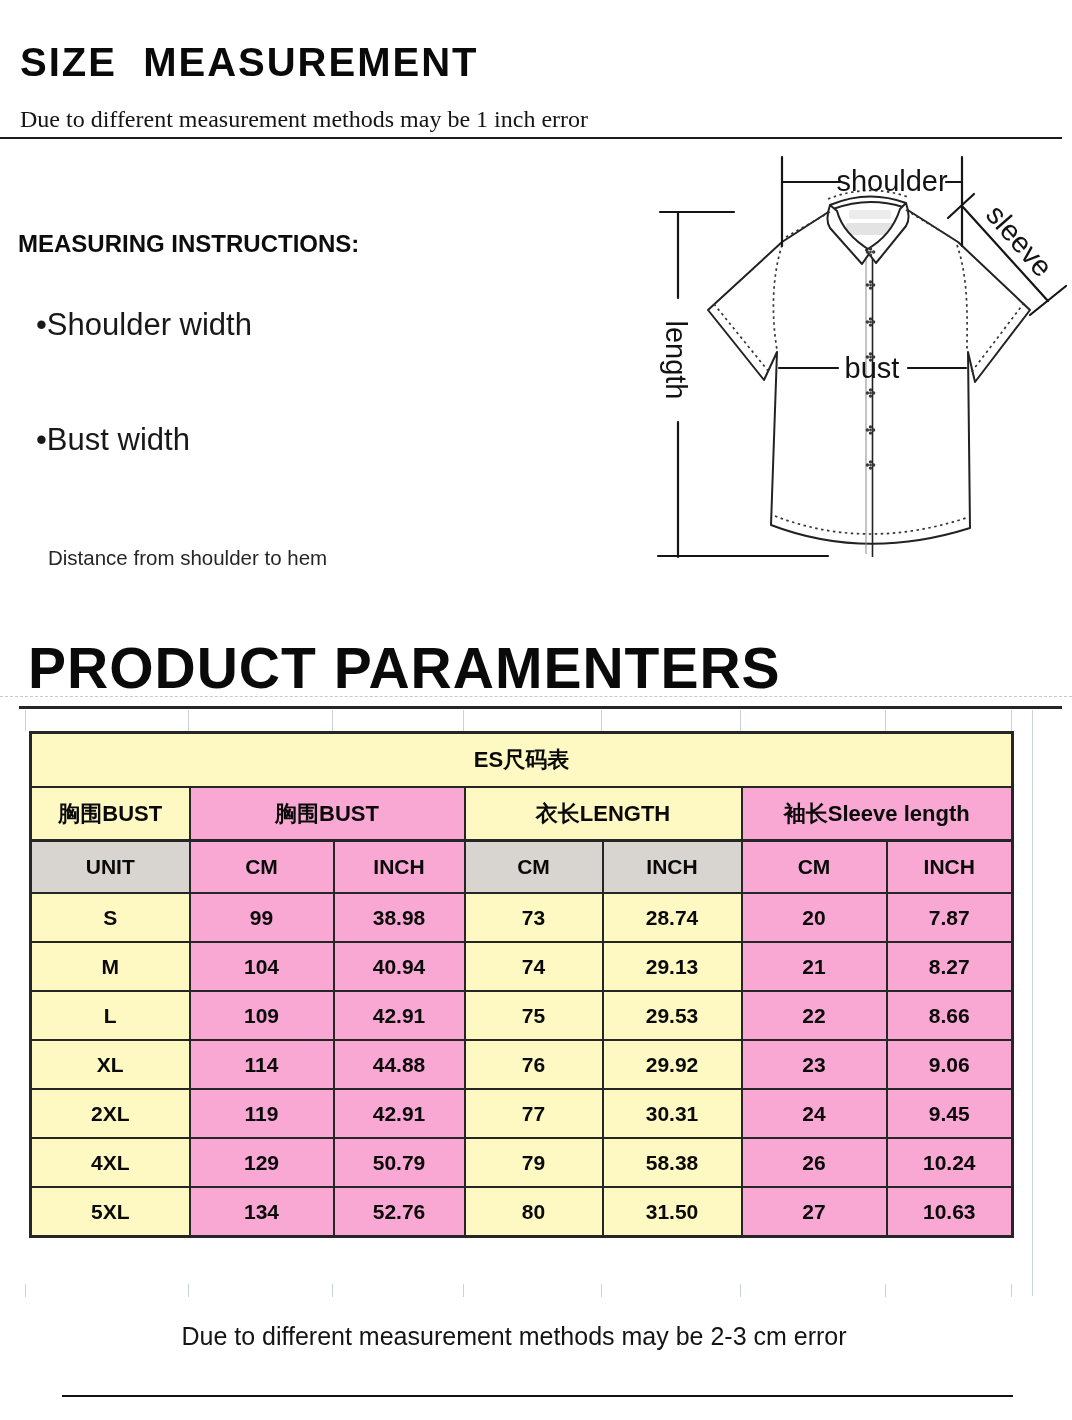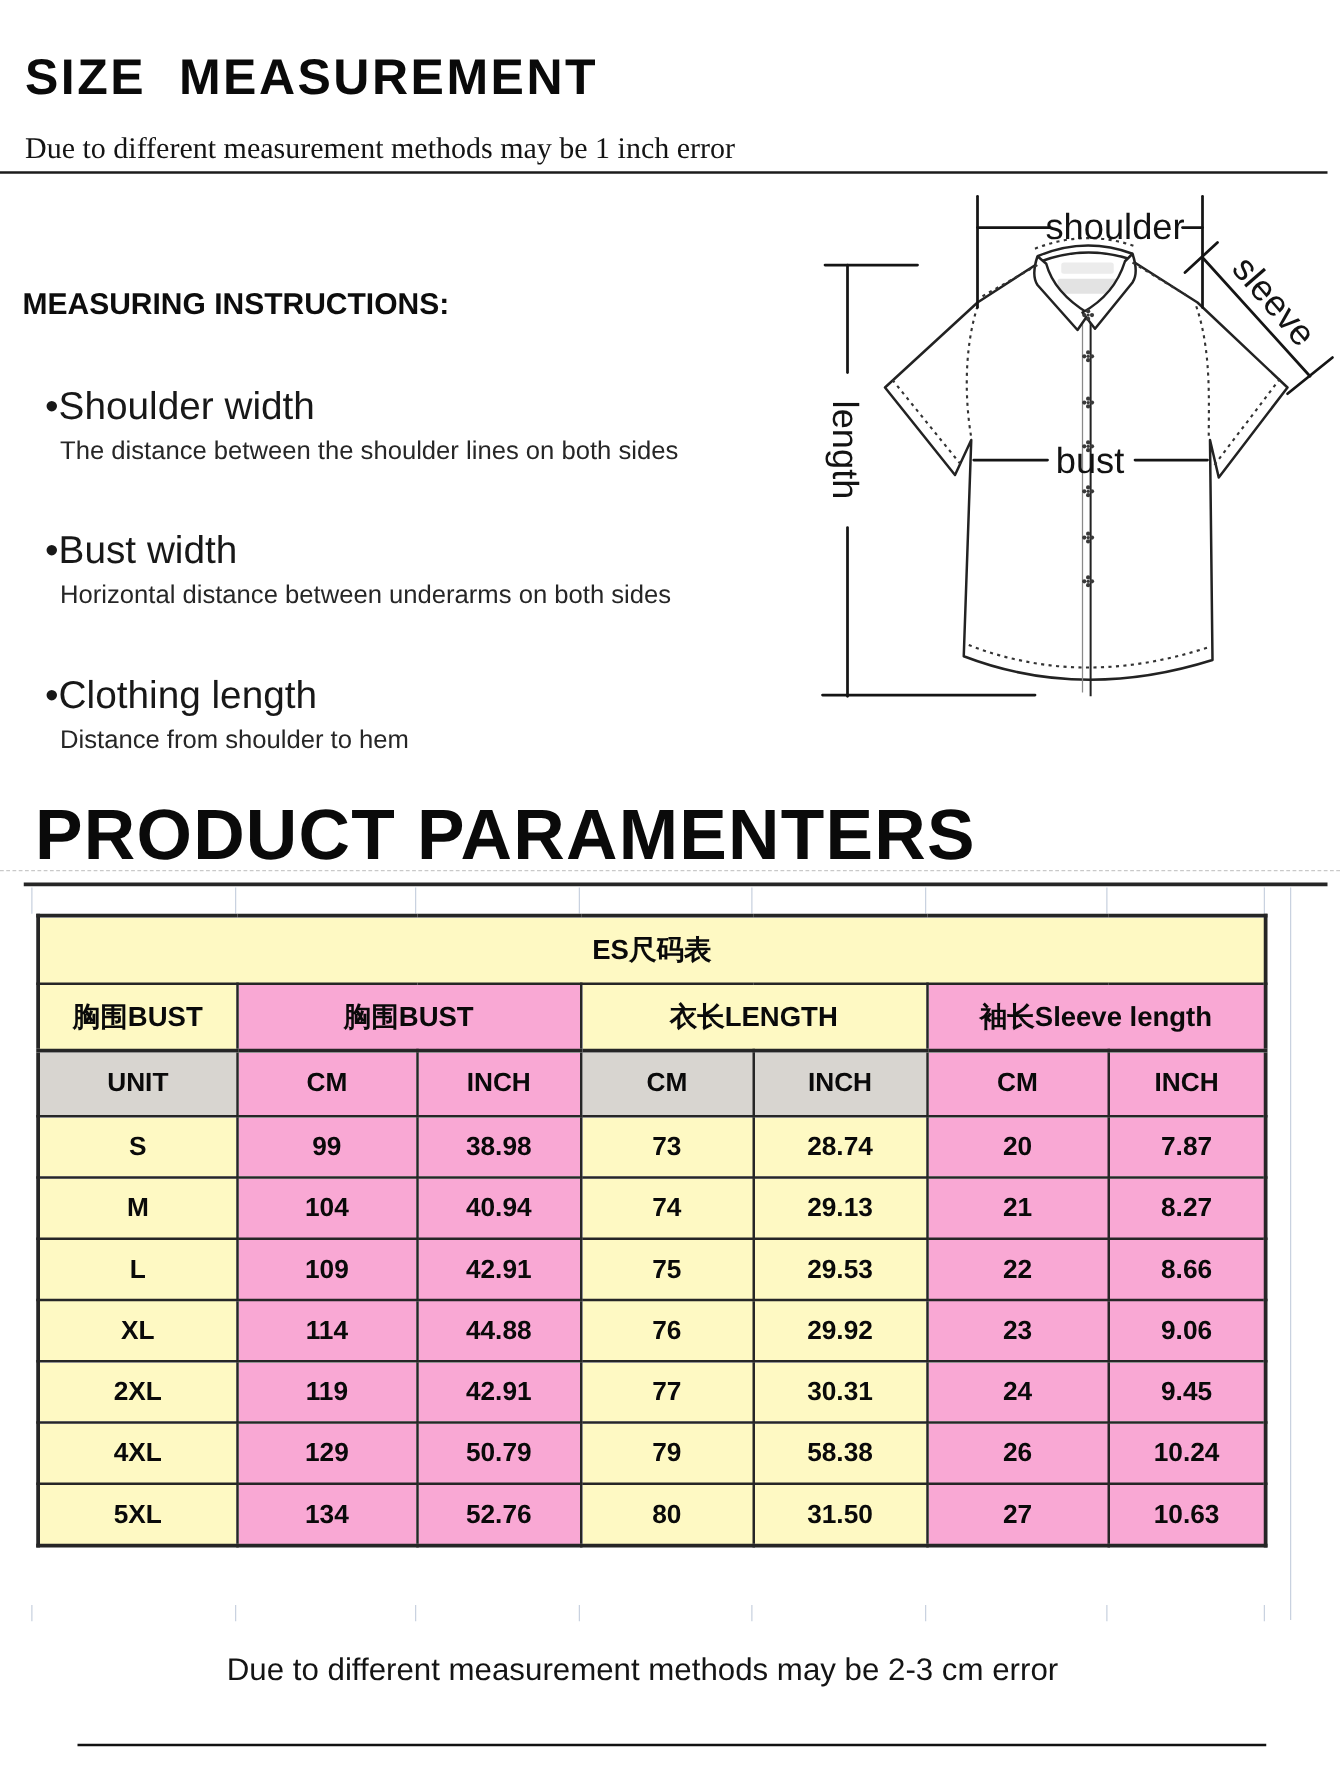--- a/index.html
+++ b/index.html
@@ -61,28 +61,25 @@
 <body>
 
 <div class="abs main-title">SIZE  MEASUREMENT</div>
 <div class="abs sub-title">Due to different measurement methods may be 1 inch error</div>
 <div class="abs hr1"></div>
 
 <div class="abs mi-heading">MEASURING INSTRUCTIONS:</div>
 
 <div class="abs mi-item mi-item-0">
   <div class="mi-title"><span>•</span><span>Shoulder width</span></div>
-  <div class="mi-desc">The distance between the shoulder lines on both sides</div>
 </div>
 <div class="abs mi-item mi-item-1">
   <div class="mi-title"><span>•</span><span>Bust width</span></div>
-  <div class="mi-desc">Horizontal distance between underarms on both sides</div>
 </div>
 <div class="abs mi-item mi-item-2">
-  <div class="mi-title"><span>•</span><span>Clothing length</span></div>
   <div class="mi-desc">Distance from shoulder to hem</div>
 </div>
 
 <svg class="abs diagram" width="452" height="460" viewBox="620 140 452 460">
 
   <path d="M833,209 L782,242 L708,310 L764,380 L777,352 L771,525 Q865,561 970,528 L968,352 L975,382 L1030,310 L958,242 L903,207 Q868,196 833,209 Z" fill="#ffffff" stroke="#222" stroke-width="2" stroke-linejoin="round"></path>
 
   <line x1="866" y1="258" x2="866" y2="554" stroke="#8a8a8a" stroke-width="1"></line>
   <line x1="872.5" y1="255" x2="872.5" y2="557" stroke="#222" stroke-width="1.6"></line>
 

